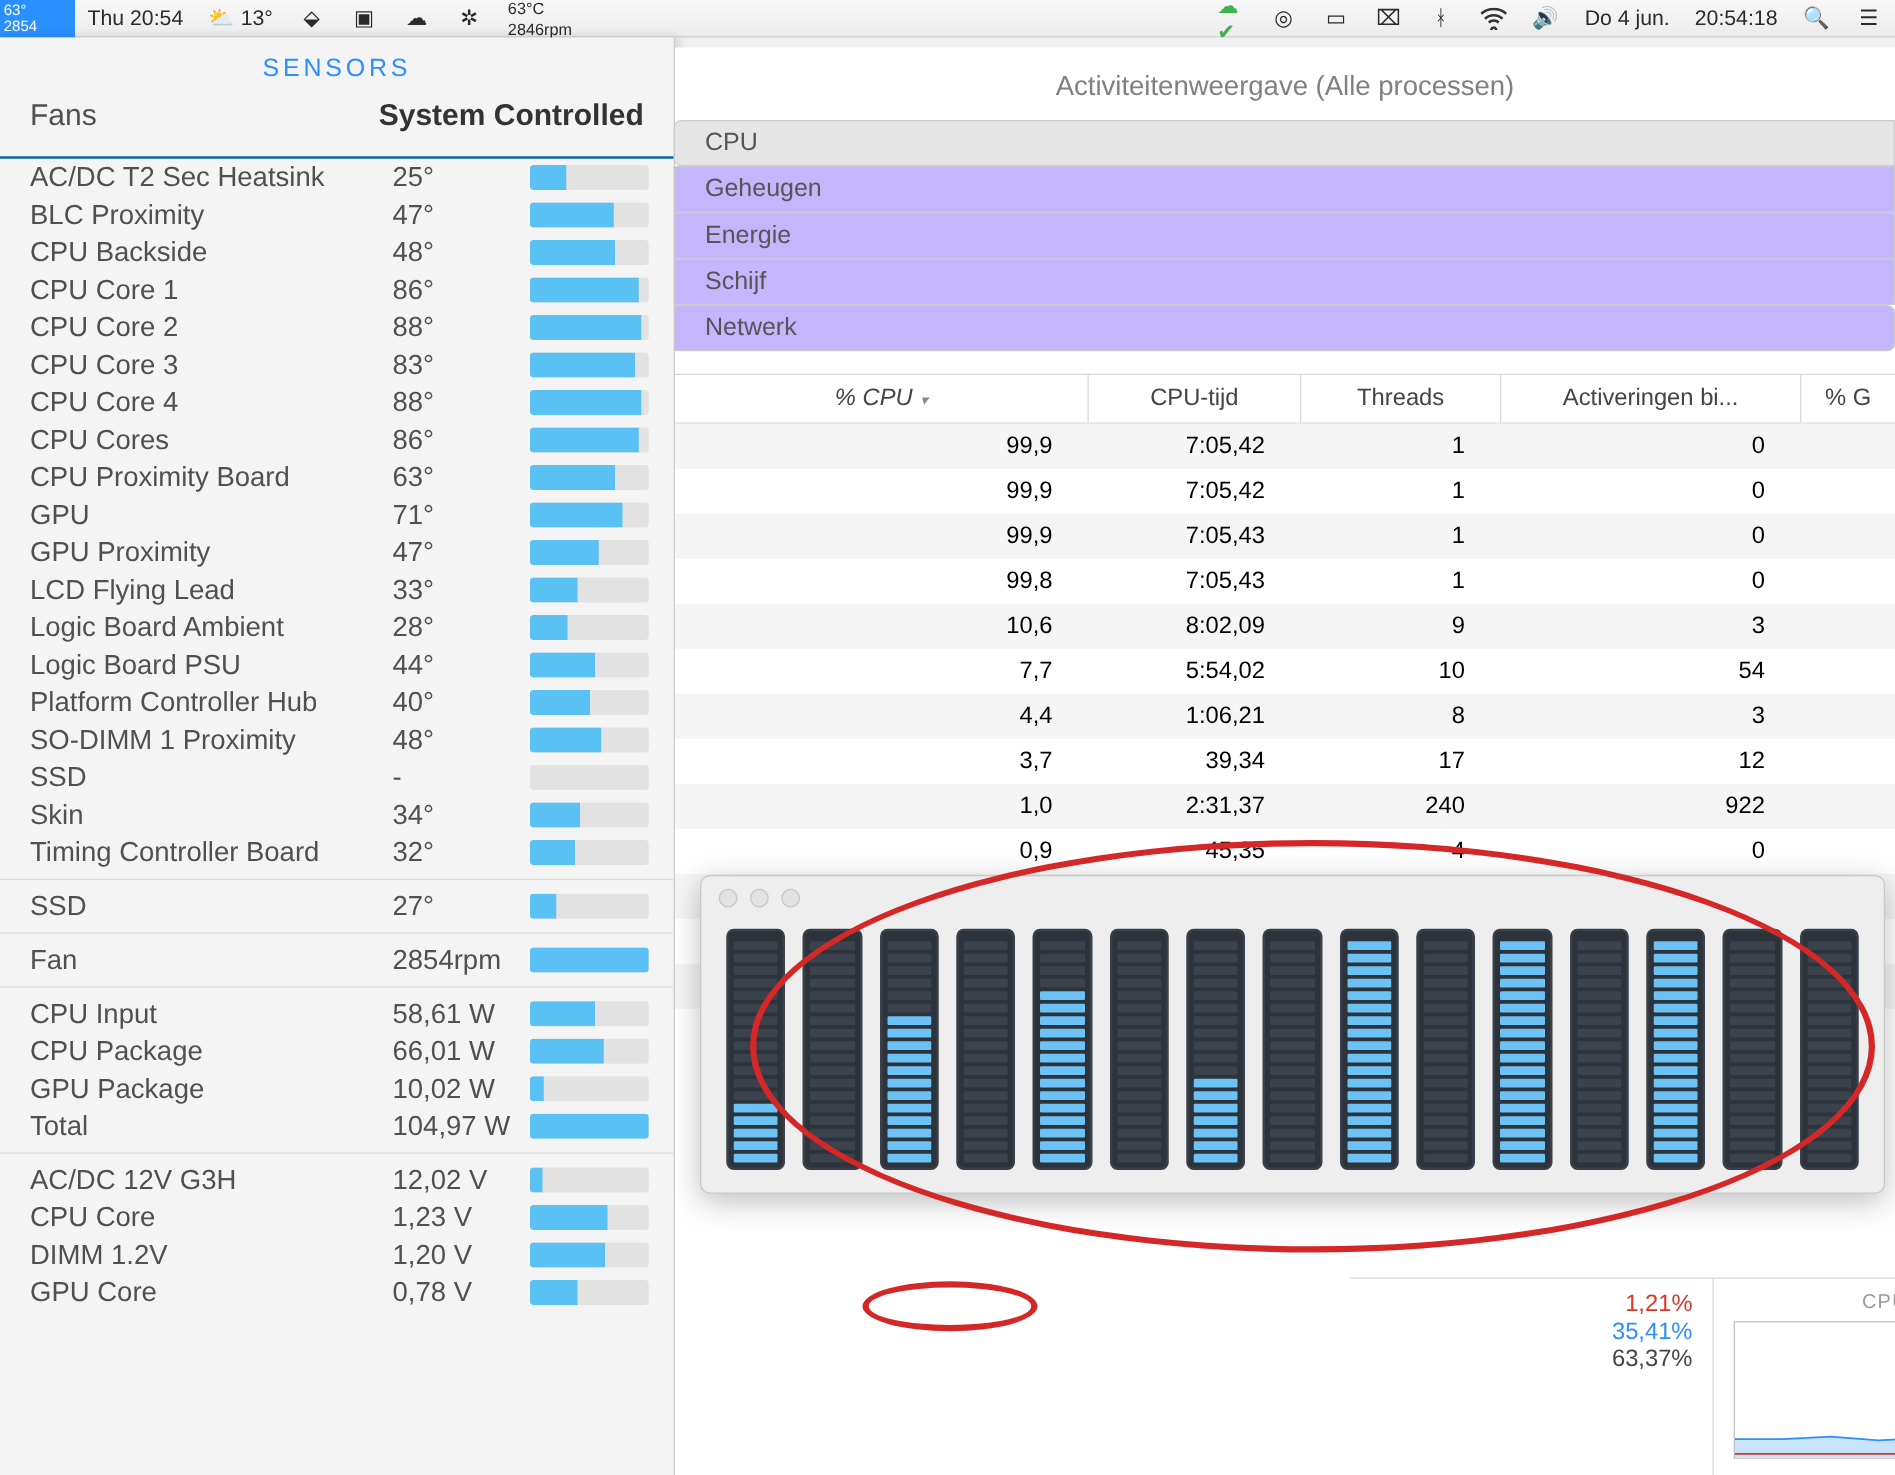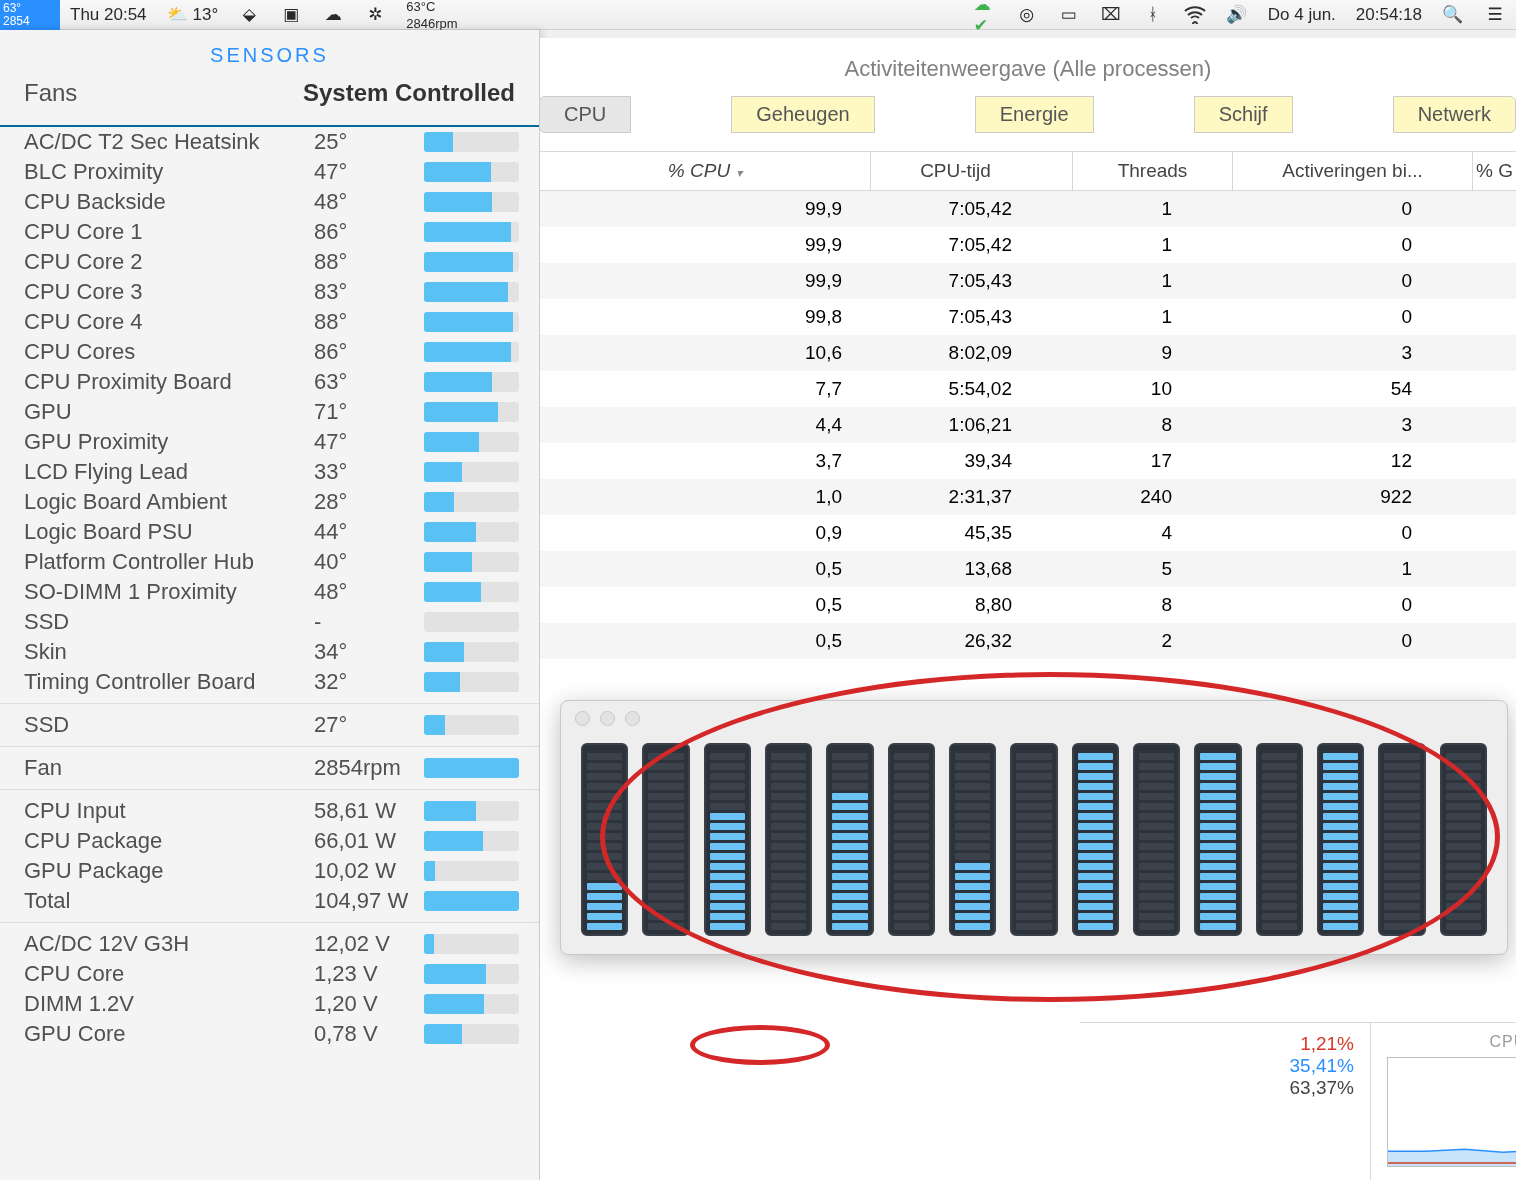--- a/index.html
+++ b/index.html
@@ -20,31 +20,31 @@
   .sensors-hdr .right { margin-left:auto; font-weight:600; color:#333; }
   .sect-rule { height:1px; background:#ddd; margin:6px 0; }
   .s-name { flex:0 0 290px; white-space:nowrap; overflow:hidden; }
   .s-val  { flex:0 0 110px; text-align:left; padding-right:8px; }
   .s-bar  { flex:0 0 95px; height:20px; background:#e2e2e2; border-radius:3px; position:relative; overflow:hidden; }
   .s-bar > i { position:absolute; left:0; top:0; bottom:0; background:#5ac1f4; }
 
   
   .amon { position:absolute; top:38px; left:540px; right:0; bottom:0; background:#fff; }
   .amon-title { text-align:center; font-size:22px; color:#808080; padding:18px 0 14px; }
-  .amon-tabs { display:flex; justify-content:space-between; gap:0; margin-bottom:18px; }
-  .amon-tab { border:1px solid #ccc; padding:6px 24px; font-size:20px; color:#555; background:#fef9c3; margin-left:-1px; }
+  .amon-tabs { display:flex; justify-content:center; gap:0; margin-bottom:18px;flex-direction:column; }
+  .amon-tab { border:1px solid #ccc; padding:6px 24px; font-size:20px; color:#555; background:#c4b5fd; margin-left:-1px; }
   .amon-tab:first-child{ border-radius:6px 0 0 6px; }
   .amon-tab:last-child{ border-radius:0 6px 6px 0; }
   .amon-tab.active{ background:#e6e6e6; }
   .amon-cols { display:flex; border-top:1px solid #d8d8d8; border-bottom:1px solid #d8d8d8; font-size:19px; color:#444; }
   .amon-col { padding:8px 0; text-align:center; border-left:1px solid #d8d8d8; }
   .amon-col:first-child{border-left:none;}
   .col-cpu{flex:0 0 330px; position:relative;font-style:italic;}
   .col-time{flex:0 0 170px;}
-  .col-thr{flex:0 0 160px;margin-left:32px;}
+  .col-thr{flex:0 0 160px;}
   .col-act{flex:0 0 240px;}
   .col-g{flex:1 1 auto;}
   .sort-caret{ font-size:12px; color:#888; margin-left:6px; }
   .amon-body { }
   .amon-prow{ display:flex; font-size:19px; height:36px; align-items:center; }
   .amon-prow:nth-child(odd){ background:#f5f5f5; }
   .pc{ text-align:right; padding-right:28px; }
   .pc1{flex:0 0 330px;} .pc2{flex:0 0 170px;} .pc3{flex:0 0 160px;} .pc4{flex:0 0 240px;} .pc5{flex:1 1 auto;}
 
   

